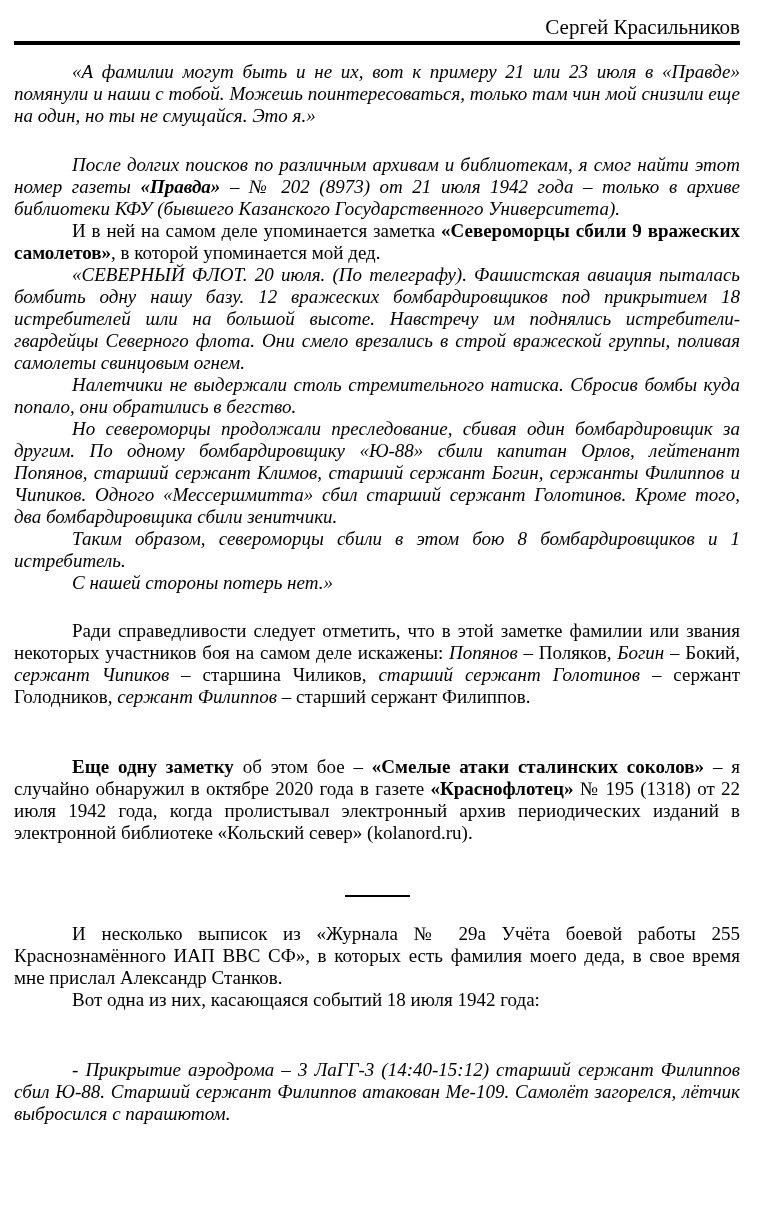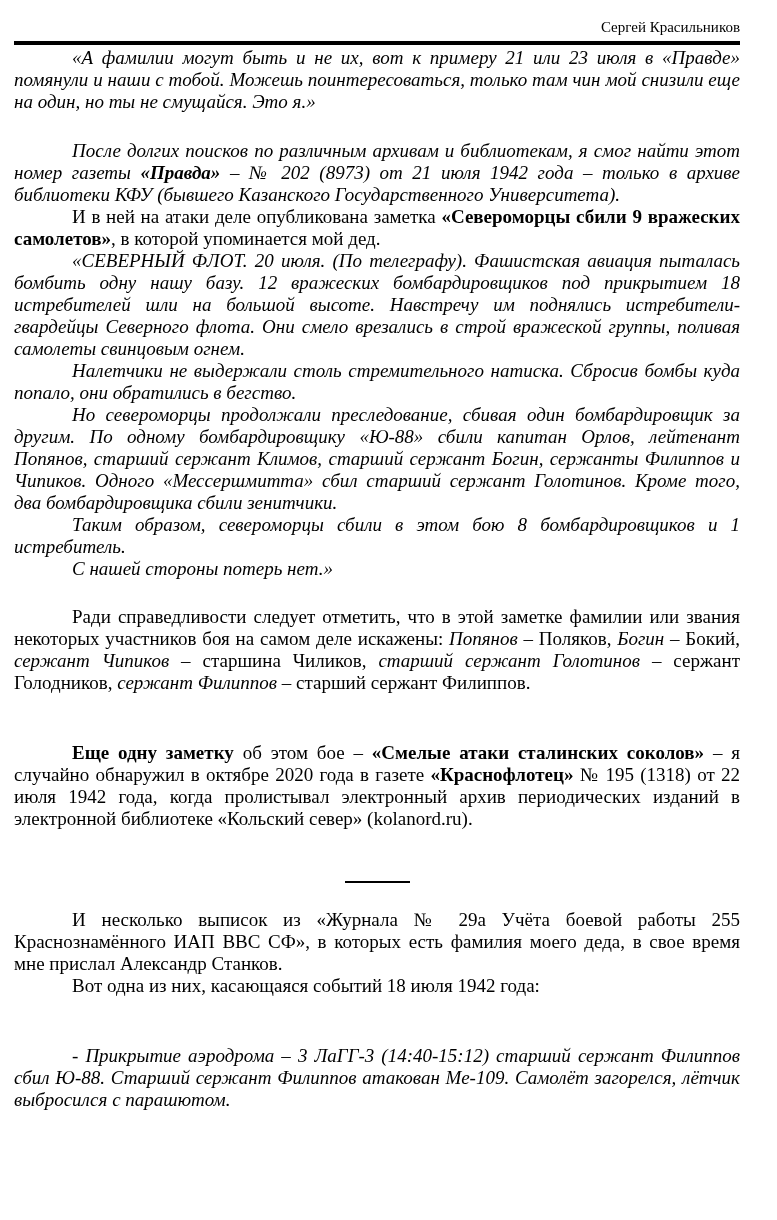--- a/index.html
+++ b/index.html
@@ -12,34 +12,34 @@
   }
   .page {
     position: relative;
     width: 777px; height: 1220px;
     overflow: hidden;
     background: #ffffff;
   }
   .content { padding-left: 14px; padding-right: 37px; }
   .author-line {
     padding-top: 17px;
-    font-size: 15px; line-height: 21px;
+    font-size: 21px; line-height: 21px;
     text-align: right;
   }
   .rule { height: 4px; background: #000000; }
   .rule-header { margin-top: 3px; }
   .par {
     margin: 0;
     font-size: 19px; line-height: 22px;
     text-align: justify;
     text-indent: 58px;
   }
   .it { font-style: italic; }
   .b  { font-weight: bold; }
-  .mt3  { margin-top: 2px; }
+  .mt3  { margin-top: 16px; }
   .mt19 { margin-top: 19px; }
   .mt27 { margin-top: 27px; font-style: italic; }
   .mt30 { margin-top: 26px; }
   .mt32 { margin-top: 48px; }
   .mt33 { }
   .sep {
     width: 65px; height: 2px;
     background: #000000;
     margin: 51px auto 0 auto;
   }
@@ -62,21 +62,21 @@
     <div class="author-line">Сергей Красильников</div>
     <div class="rule rule-header"></div>
 
 
     <p class="par it mt3">
       <span>«А фамилии могут быть и не их, вот к примеру 21 или 23 июля в «Правде» помянули и наши с тобой. Можешь поинтересоваться, только там чин мой снизили еще на один, но ты не смущайся. Это я.»</span>
     </p>
 
     <p class="par mt27"><span>После долгих поисков по различным архивам и библиотекам, я смог найти этот номер газеты </span><span class="b">«Правда»</span><span> – № 202 (8973) от 21 июля 1942 года – только в архиве библиотеки КФУ (бывшего Казанского Государственного Университета).</span></p>
 
-    <p class="par"><span>И в ней на атаки деле опубликована заметка </span><span class="b">«Североморцы сбили 9 вражеских самолетов»</span><span>, в которой упоминается мой дед.</span></p>
+    <p class="par"><span>И в ней на самом деле упоминается заметка </span><span class="b">«Североморцы сбили 9 вражеских самолетов»</span><span>, в которой упоминается мой дед.</span></p>
 
     <p class="par it mt33">
       <span>«СЕВЕРНЫЙ ФЛОТ. 20 июля. (По телеграфу). Фашистская авиация пыталась бомбить одну нашу базу. 12 вражеских бомбардировщиков под прикрытием 18 истребителей шли на большой высоте. Навстречу им поднялись истребители-гвардейцы Северного флота. Они смело врезались в строй вражеской группы, поливая самолеты свинцовым огнем.</span>
     </p>
     <p class="par it">
       <span>Налетчики не выдержали столь стремительного натиска. Сбросив бомбы куда попало, они обратились в бегство.</span>
     </p>
     <p class="par it">
       <span>Но североморцы продолжали преследование, сбивая один бомбардировщик за другим. По одному бомбардировщику «Ю-88» сбили капитан Орлов, лейтенант Попянов, старший сержант Климов, старший сержант Богин, сержанты Филиппов и Чипиков. Одного «Мессершмитта» сбил старший сержант Голотинов. Кроме того, два бомбардировщика сбили зенитчики.</span>
     </p>

